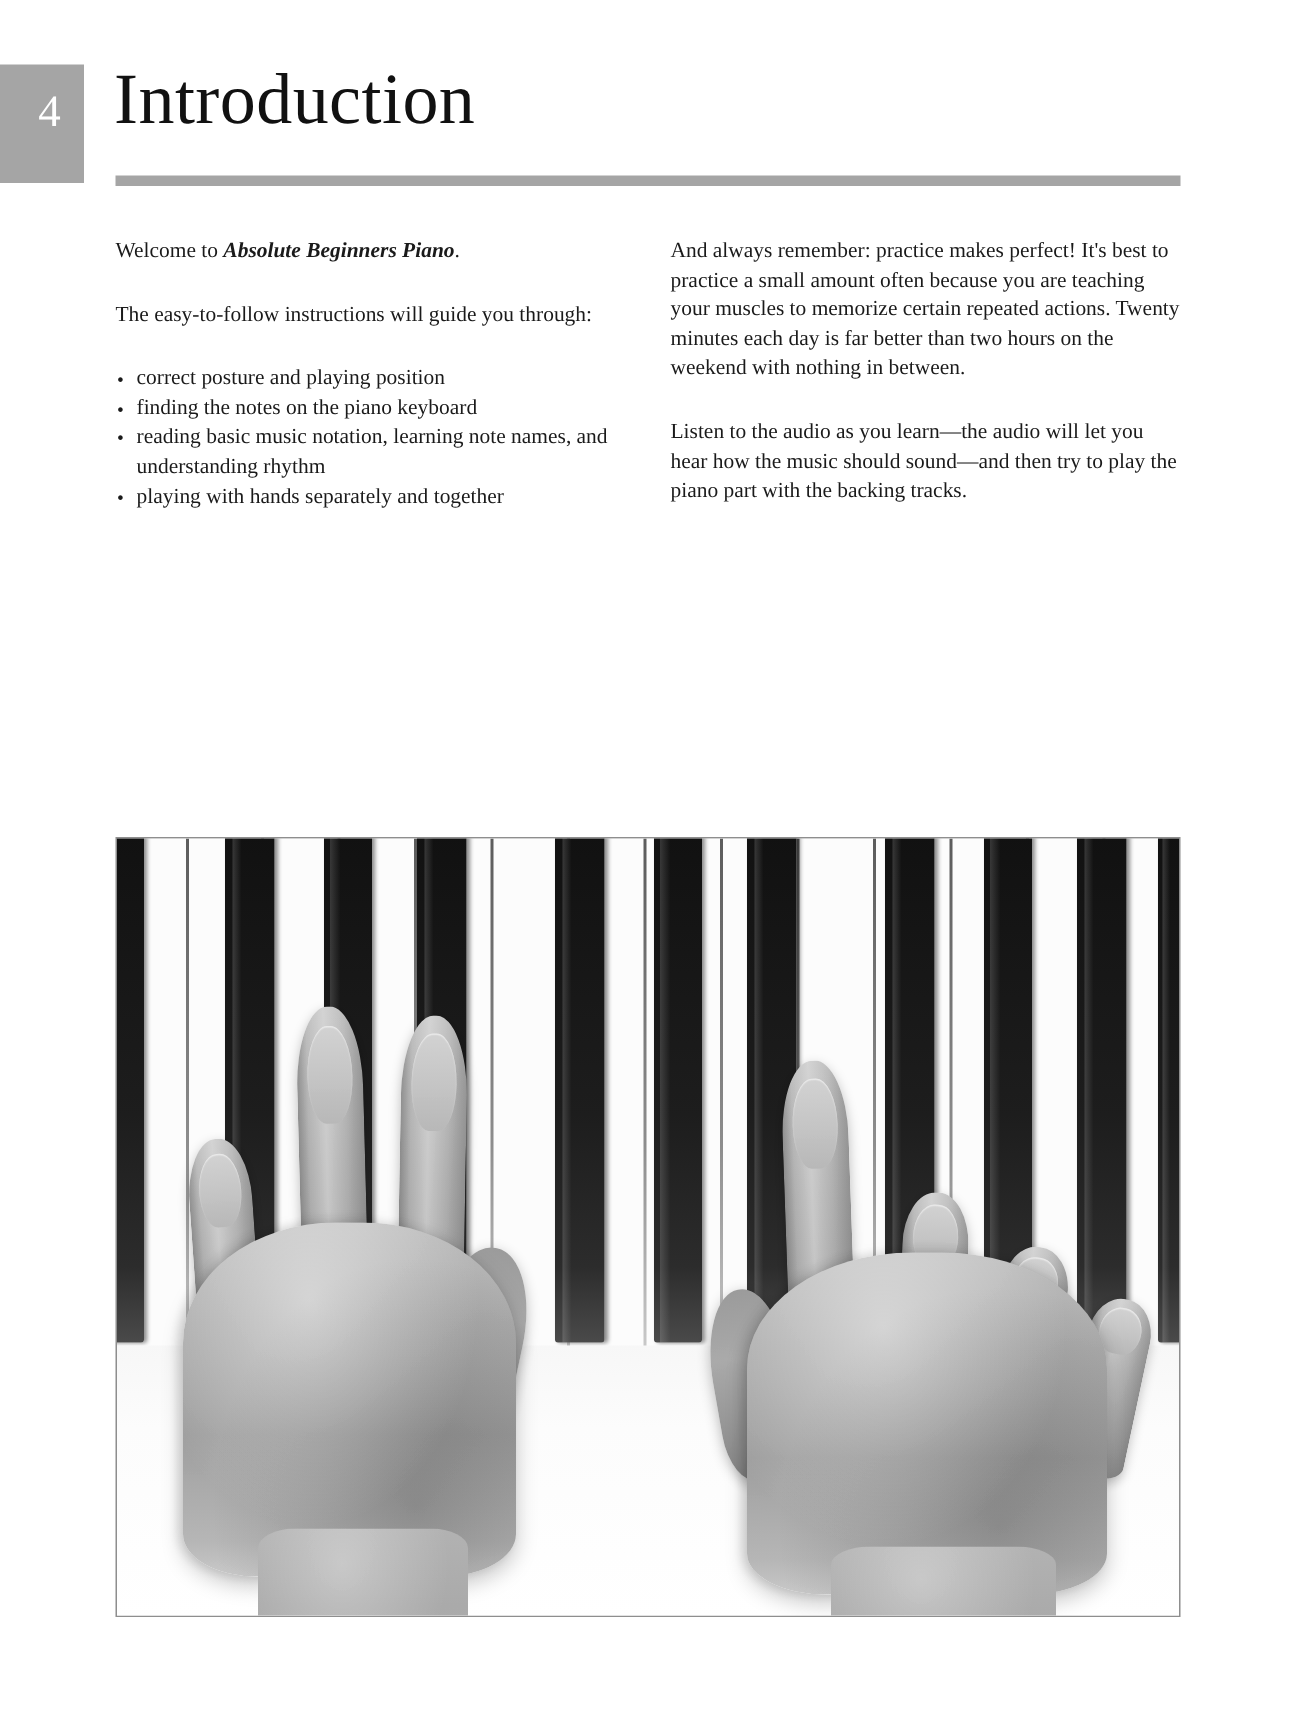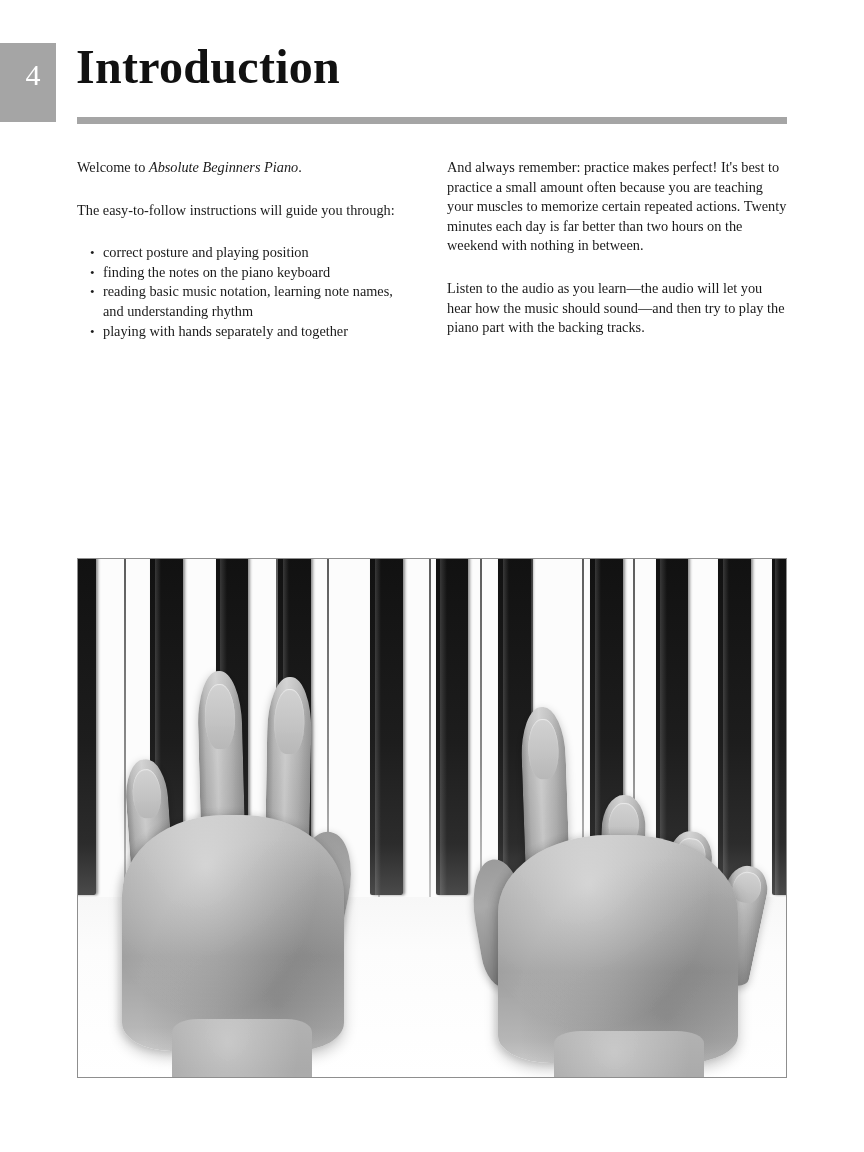--- a/index.html
+++ b/index.html
@@ -38,21 +38,21 @@
   }
   .page-title {
     position: absolute;
     left: 76px;
     top: 42px;
     font-size: 48px;
     line-height: 1.05;
     letter-spacing: 0.3px;
     color: #111111;
     font-family: "Liberation Serif", "DejaVu Serif", serif;
-    font-weight: bold;
+    font-weight: normal;
     margin: 0;
   }
   .header-rule {
     position: absolute;
     left: 77px;
     top: 117px;
     width: 710px;
     height: 7px;
     background: #a5a5a5;
   }
@@ -69,26 +69,26 @@
   .col {
     font-size: 14.3px;
     line-height: 19.6px;
   }
   .col-left  { width: 330px; margin-right: 40px; }
   .col-right { width: 340px; }
 
   .col p {
     margin: 0 0 23px 0;
   }
-  .col em { font-style: italic; }
+  .col em { font-style: italic; font-weight: bold; }
   .col strong { font-weight: normal; }
 
   ul.bullets {
     list-style: none;
-    margin: 12px;
+    margin: 0;
     padding: 0;
   }
   ul.bullets li {
     position: relative;
     padding-left: 14px;
     margin: 0;
   }
   ul.bullets li::before {
     content: "\2022";
     position: absolute;

